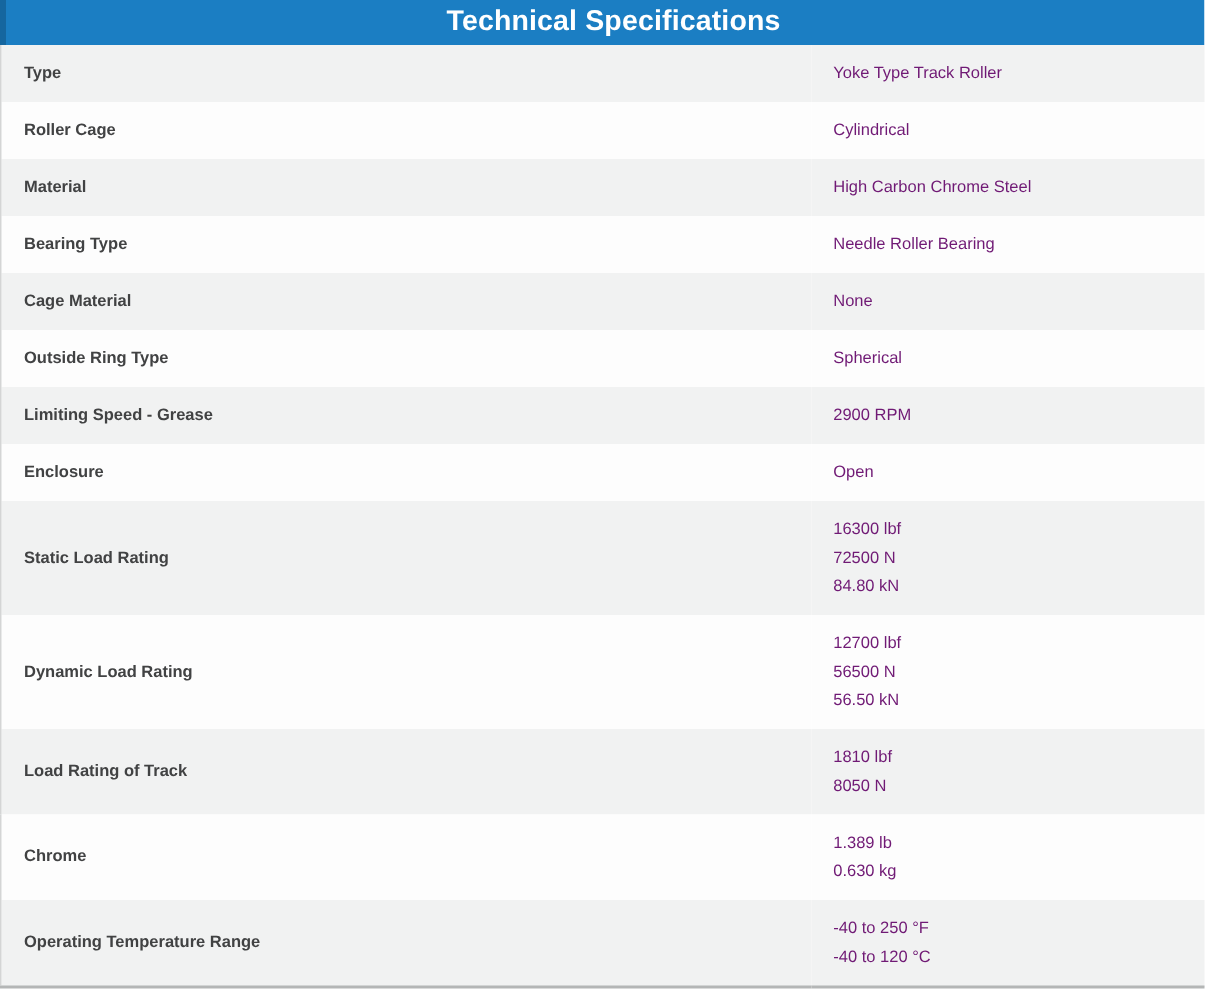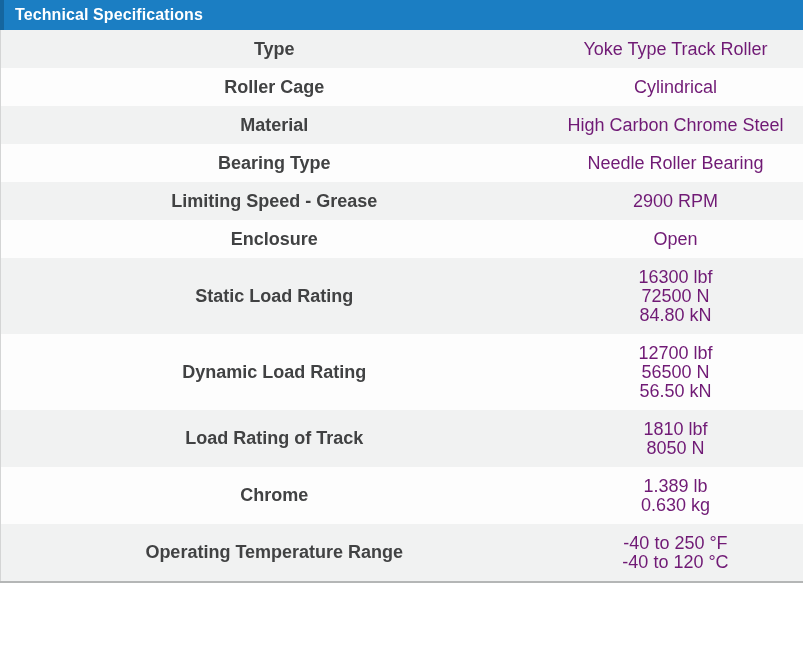--- a/index.html
+++ b/index.html
@@ -15,42 +15,42 @@
     width: 803px;
     box-sizing: border-box;
   }
   .panel-header {
     box-sizing: border-box;
     height: 30px;
     line-height: 30px;
     background: #1b7ec3;
     border-left: 4px solid #15669f;
     color: #ffffff;
-    font-size: 16px;
+    font-size: 19px;
     font-weight: bold;
     padding-left: 11px;
     letter-spacing: 0.1px;
+    text-align: center;
   }
   table.spec-table {
     width: 803px;
     border-collapse: collapse;
     table-layout: fixed;
     border-left: 1px solid #d4d5d5;
     border-bottom: 2px solid #b4b6b6;
   }
   col.label-col { width: 540px; }
   col.value-col { width: 263px; }
   tr.spec-row:nth-child(odd)  td { background: #f1f2f2; }
   tr.spec-row:nth-child(even) td { background: #fdfdfd; }
   td {
     vertical-align: middle;
     padding: 9.5px 8px 9.5px 15px;
-    font-size: 18px;
+    font-size: 11px;
     line-height: 19px;
-    text-align: center;
   }
   td.label-cell {
     font-weight: bold;
     color: #414243;
   }
   td.value-cell {
     color: #701a75;
     font-weight: normal;
   }
 </style>
@@ -87,21 +87,33 @@
           </td>
   </tr>
 
   <tr class="spec-row">
     <td class="label-cell">Bearing Type</td>
     <td class="value-cell">
             <div>Needle Roller Bearing</div>
           </td>
   </tr>
 
+  <tr class="spec-row">
+    <td class="label-cell">Cage Material</td>
+    <td class="value-cell">
+            <div>None</div>
+          </td>
+  </tr>
 
+  <tr class="spec-row">
+    <td class="label-cell">Outside Ring Type</td>
+    <td class="value-cell">
+            <div>Spherical</div>
+          </td>
+  </tr>
 
   <tr class="spec-row">
     <td class="label-cell">Limiting Speed - Grease</td>
     <td class="value-cell">
             <div>2900 RPM</div>
           </td>
   </tr>
 
   <tr class="spec-row">
     <td class="label-cell">Enclosure</td>

